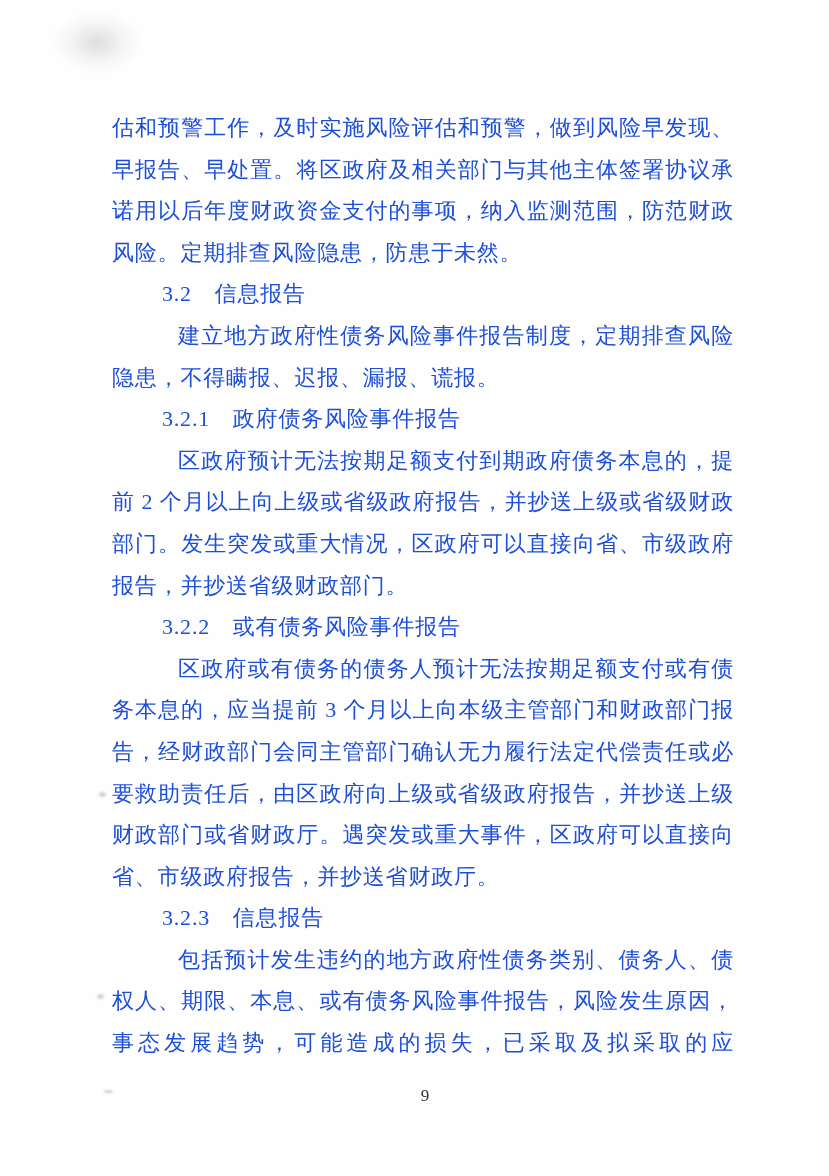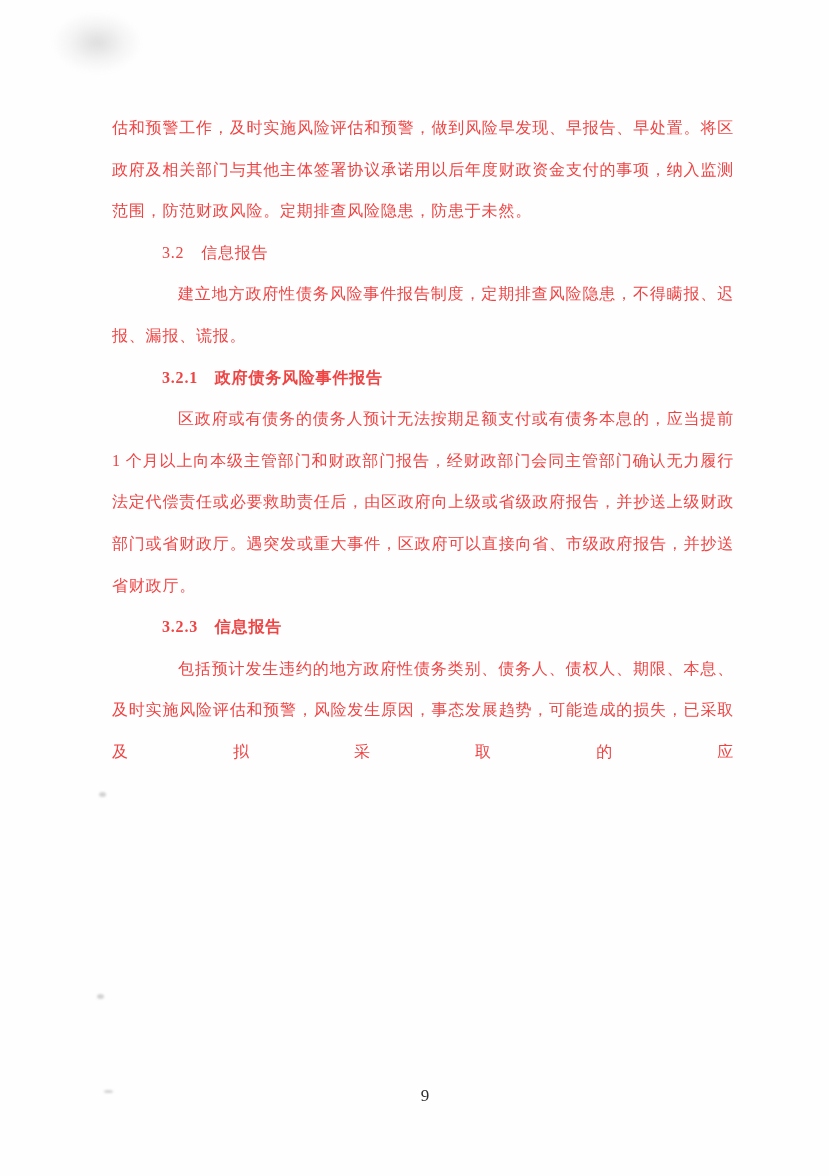--- a/index.html
+++ b/index.html
@@ -39,33 +39,33 @@
   }
   .speck.s1 { left: 99px;  top: 792px;  }
   .speck.s2 { left: 97px;  top: 994px;  }
   .speck.s3 { left: 104px; top: 1090px; width: 9px; height: 3px; }
 
   .content {
     position: absolute;
     left: 112px;
     top: 107px;
     width: 622px;
-    font-size: 16px;
+    font-size: 22px;
     line-height: 41.6px;
     letter-spacing: 0.8px;
-    color: #ef4444;
+    color: #1d4ed8;
     text-align: justify;
   }
   .content p {
     margin: 0;
     padding: 0;
   }
   .para { text-indent: 66px; }
   .cont { text-indent: 0; }
-  .heading { text-indent: 50px; font-weight: bold; }
+  .heading { text-indent: 50px; font-weight: normal; }
   .heading.bold { font-weight: normal; }
   .cut { text-align-last: justify; }
 
   .pageno {
     position: absolute;
     top: 1086px;
     left: 0;
     width: 850px;
     text-align: center;
     font-size: 17px;
@@ -87,25 +87,27 @@
   <div class="content">
 
     <p class="cont">估和预警工作，及时实施风险评估和预警，做到风险早发现、早报告、早处置。将区政府及相关部门与其他主体签署协议承诺用以后年度财政资金支付的事项，纳入监测范围，防范财政风险。定期排查风险隐患，防患于未然。</p>
 
     <p class="heading bold">3.2　信息报告</p>
 
     <p class="para">建立地方政府性债务风险事件报告制度，定期排查风险隐患，不得瞒报、迟报、漏报、谎报。</p>
 
     <p class="heading">3.2.1　政府债务风险事件报告</p>
 
+    <p class="para">区政府预计无法按期足额支付到期政府债务本息的，提前 2 个月以上向上级或省级政府报告，并抄送上级或省级财政部门。发生突发或重大情况，区政府可以直接向省、市级政府报告，并抄送省级财政部门。</p>
 
+    <p class="heading">3.2.2　或有债务风险事件报告</p>
 
-    <p class="para">区政府或有债务的债务人预计无法按期足额支付或有债务本息的，应当提前 1 个月以上向本级主管部门和财政部门报告，经财政部门会同主管部门确认无力履行法定代偿责任或必要救助责任后，由区政府向上级或省级政府报告，并抄送上级财政部门或省财政厅。遇突发或重大事件，区政府可以直接向省、市级政府报告，并抄送省财政厅。</p>
+    <p class="para">区政府或有债务的债务人预计无法按期足额支付或有债务本息的，应当提前 3 个月以上向本级主管部门和财政部门报告，经财政部门会同主管部门确认无力履行法定代偿责任或必要救助责任后，由区政府向上级或省级政府报告，并抄送上级财政部门或省财政厅。遇突发或重大事件，区政府可以直接向省、市级政府报告，并抄送省财政厅。</p>
 
     <p class="heading">3.2.3　信息报告</p>
 
-    <p class="para cut">包括预计发生违约的地方政府性债务类别、债务人、债权人、期限、本息、及时实施风险评估和预警，风险发生原因，事态发展趋势，可能造成的损失，已采取及拟采取的应</p>
+    <p class="para cut">包括预计发生违约的地方政府性债务类别、债务人、债权人、期限、本息、或有债务风险事件报告，风险发生原因，事态发展趋势，可能造成的损失，已采取及拟采取的应</p>
 
   </div>
 
   <div class="pageno">9</div>
 
 </div>
 
 </body></html>

